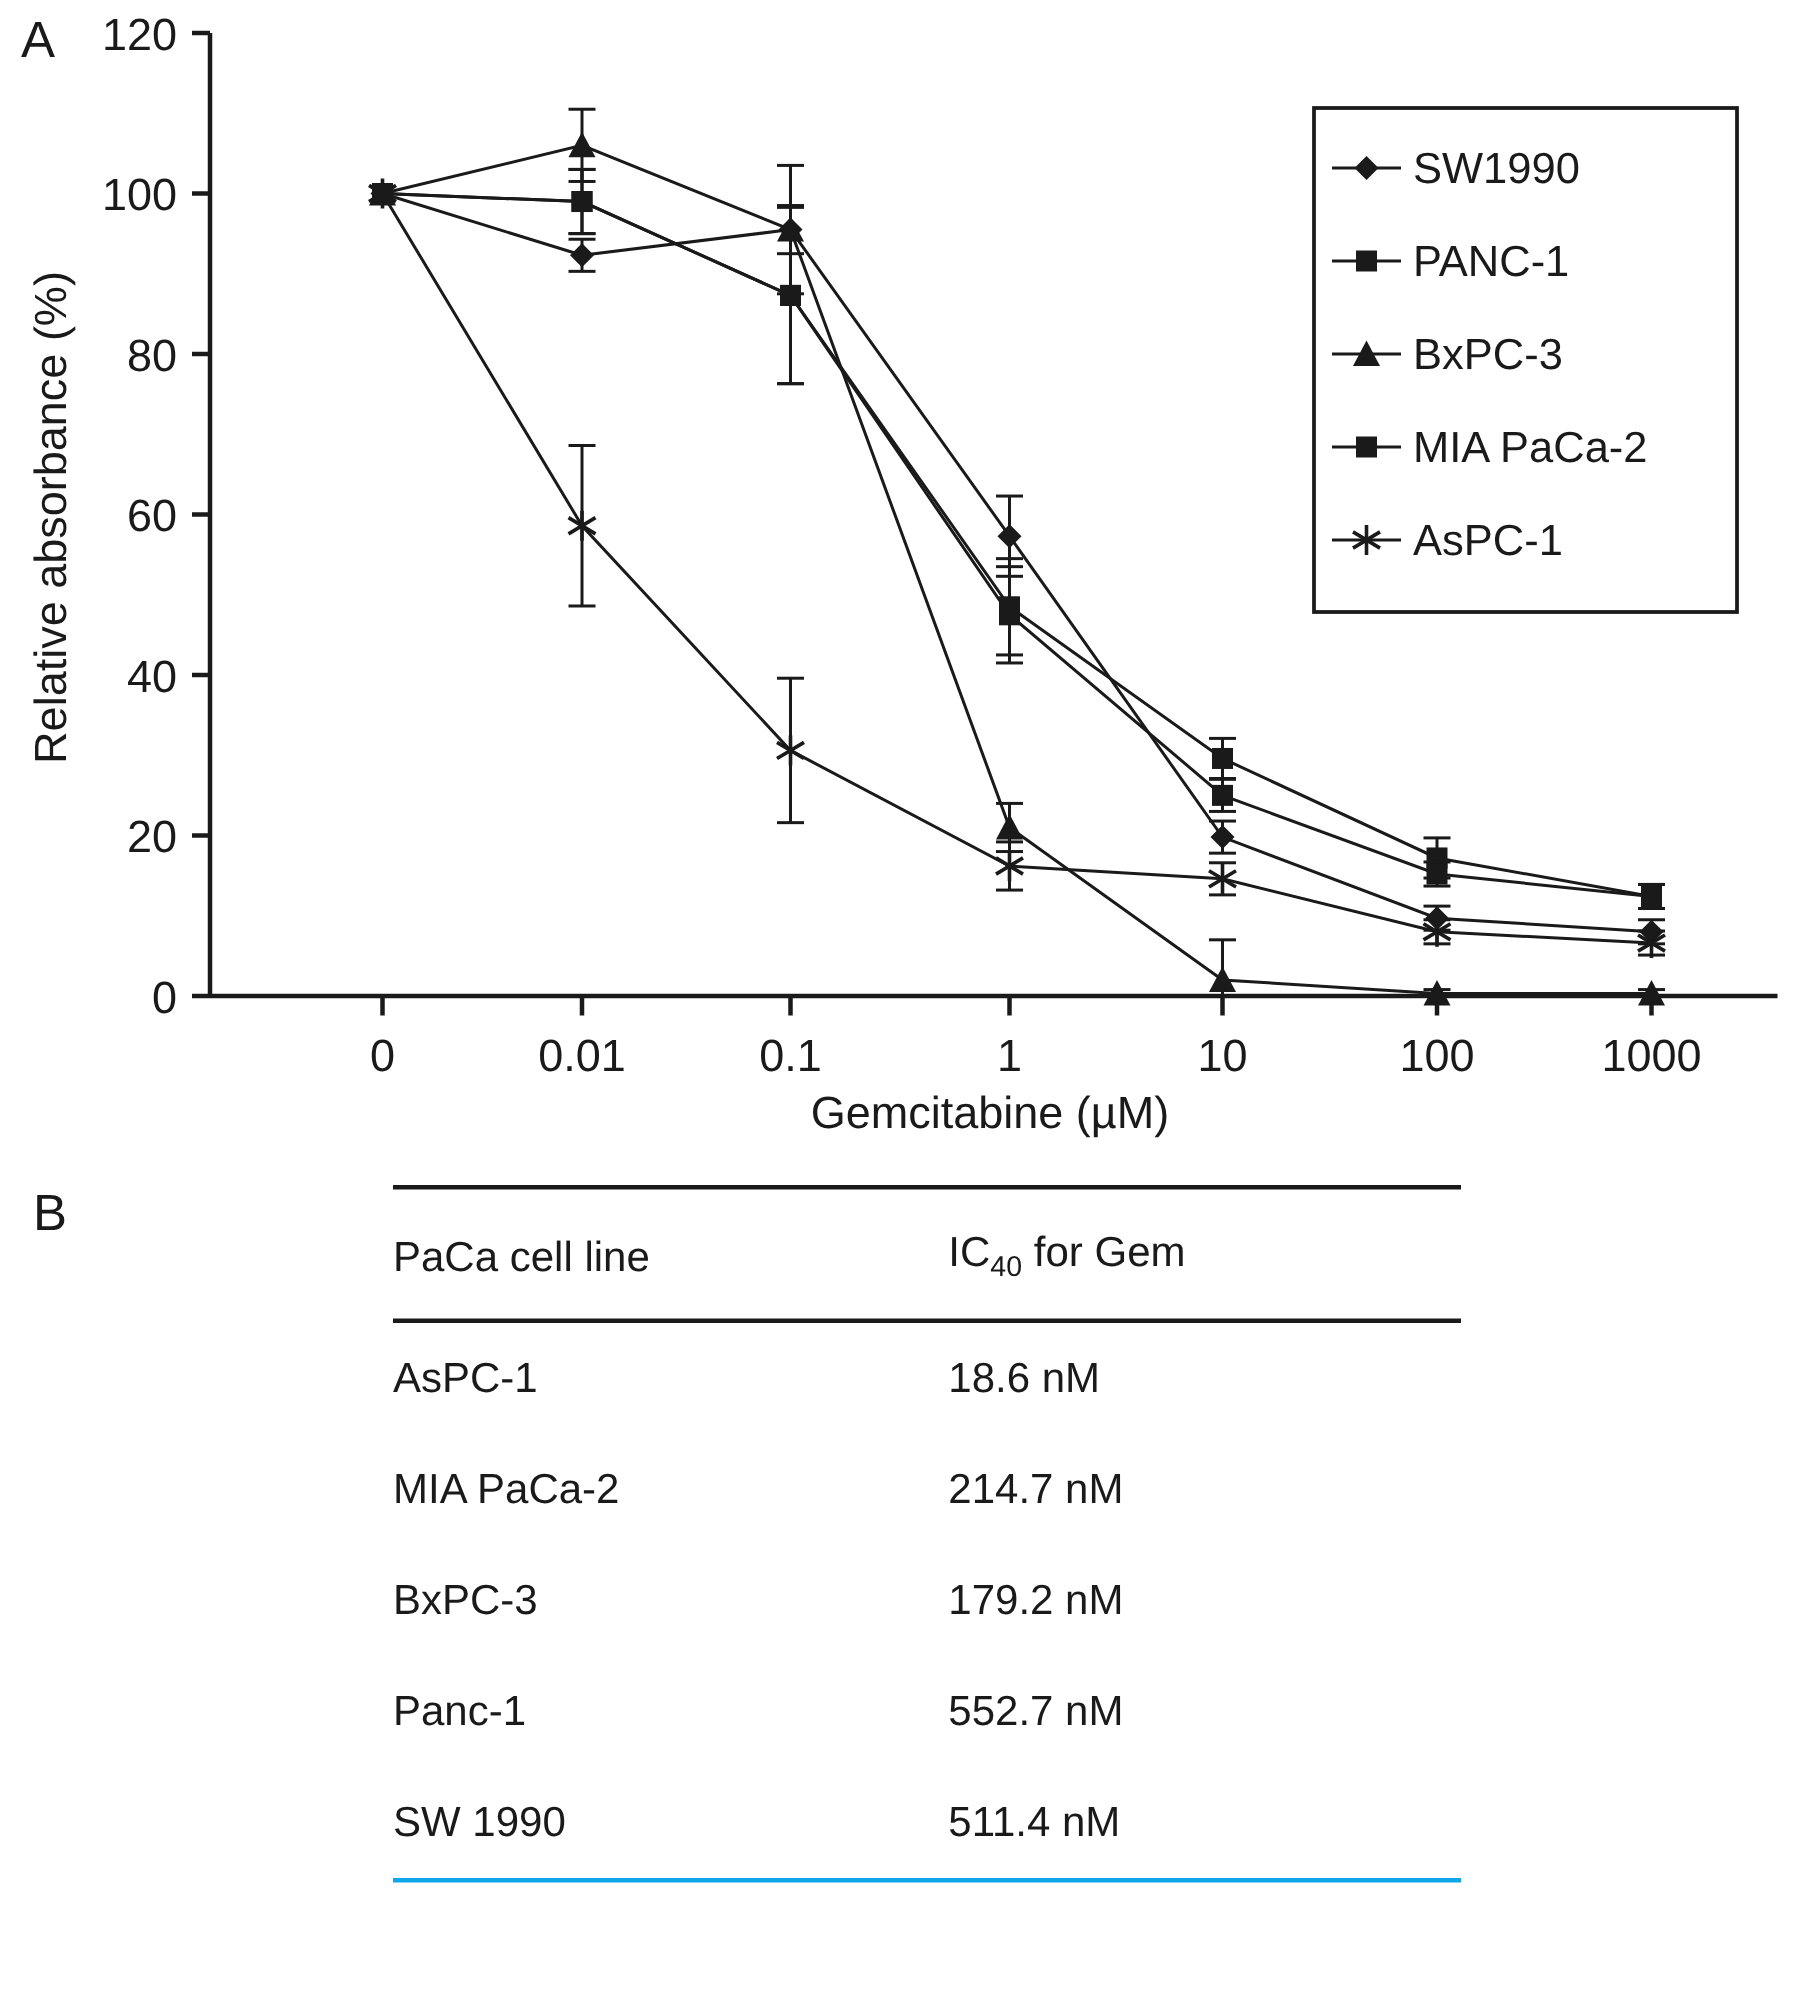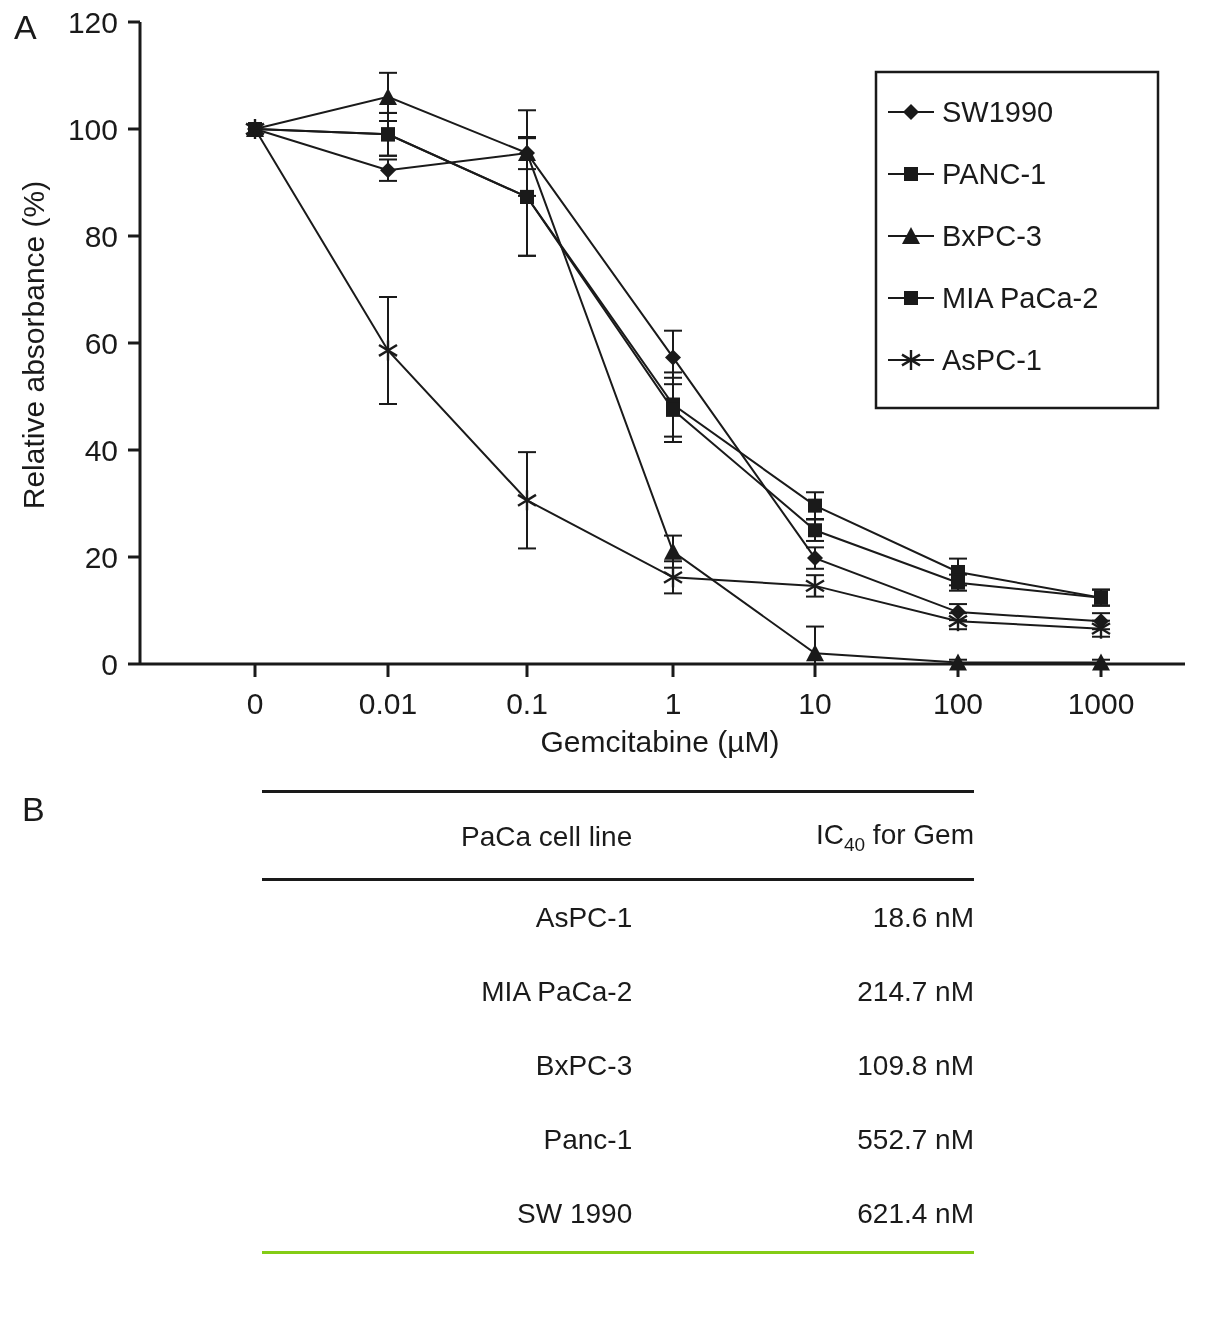--- a/index.html
+++ b/index.html
@@ -56,32 +56,32 @@
     width: 712px;
   }
   table.ic50 {
     border-collapse: collapse;
     width: 712px;
     font-size: 28px;
     font-family: "Liberation Sans", sans-serif;
     color: #1a1a1a;
   }
   table.ic50 th, table.ic50 td {
-    text-align: right;
+    text-align: left;
     font-weight: normal;
     padding: 21px 0 21px 0;
   }
   table.ic50 thead th {
     border-top: 3px solid #1a1a1a;
     border-bottom: 3px solid #1a1a1a;
     padding-top: 26px;
     padding-bottom: 22px;
   }
   table.ic50 tbody tr:last-child td {
-    border-bottom: 3px solid #84cc16;
+    border-bottom: 3px solid #0ea5e9;
   }
   table.ic50 .col-cell { width: 52%; }
   table.ic50 .col-ic { width: 48%; }
   sub { font-size: 0.68em; }
 </style>
 </head>
 <body>
 
 <div class="panel-letter" id="panel-a-letter">A</div>
 <div class="panel-letter" id="panel-b-letter">B</div>
@@ -404,25 +404,25 @@
         <tr>
           <td class="col-cell">AsPC-1</td>
           <td class="col-ic">18.6 nM</td>
         </tr>
         <tr>
           <td class="col-cell">MIA PaCa-2</td>
           <td class="col-ic">214.7 nM</td>
         </tr>
         <tr>
           <td class="col-cell">BxPC-3</td>
-          <td class="col-ic">109.8 nM</td>
+          <td class="col-ic">179.2 nM</td>
         </tr>
         <tr>
           <td class="col-cell">Panc-1</td>
           <td class="col-ic">552.7 nM</td>
         </tr>
         <tr>
           <td class="col-cell">SW 1990</td>
-          <td class="col-ic">621.4 nM</td>
+          <td class="col-ic">511.4 nM</td>
         </tr>
       </tbody>
   </table>
 </div>
 
 </body></html>

